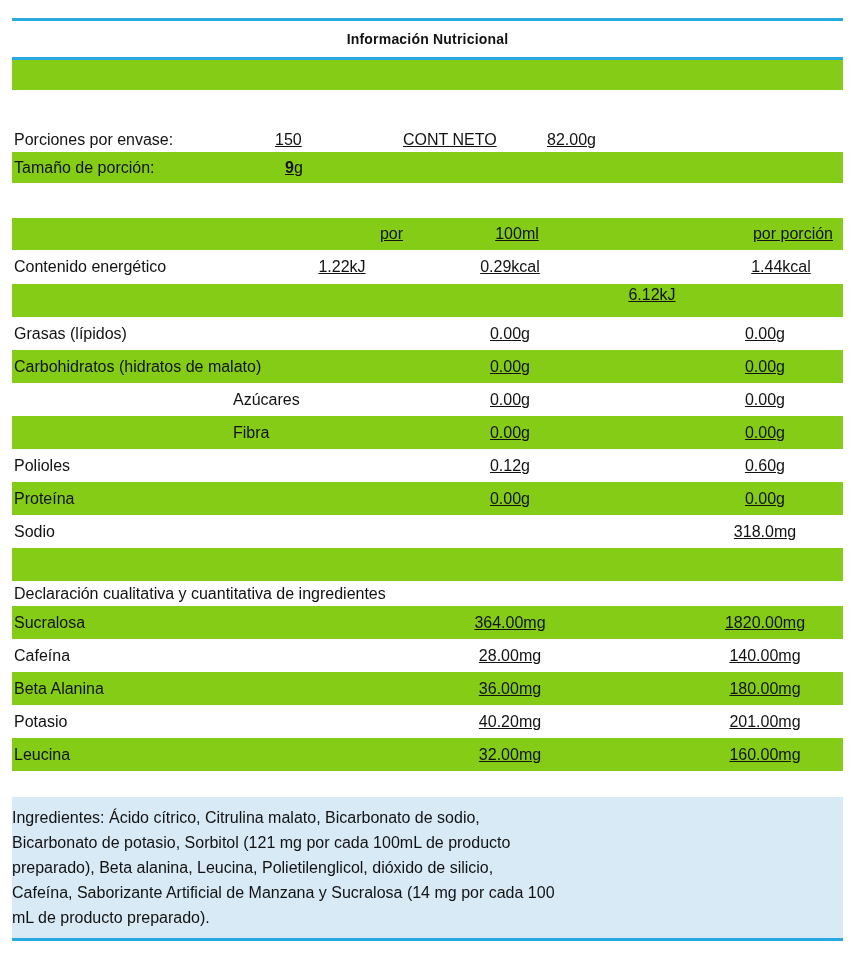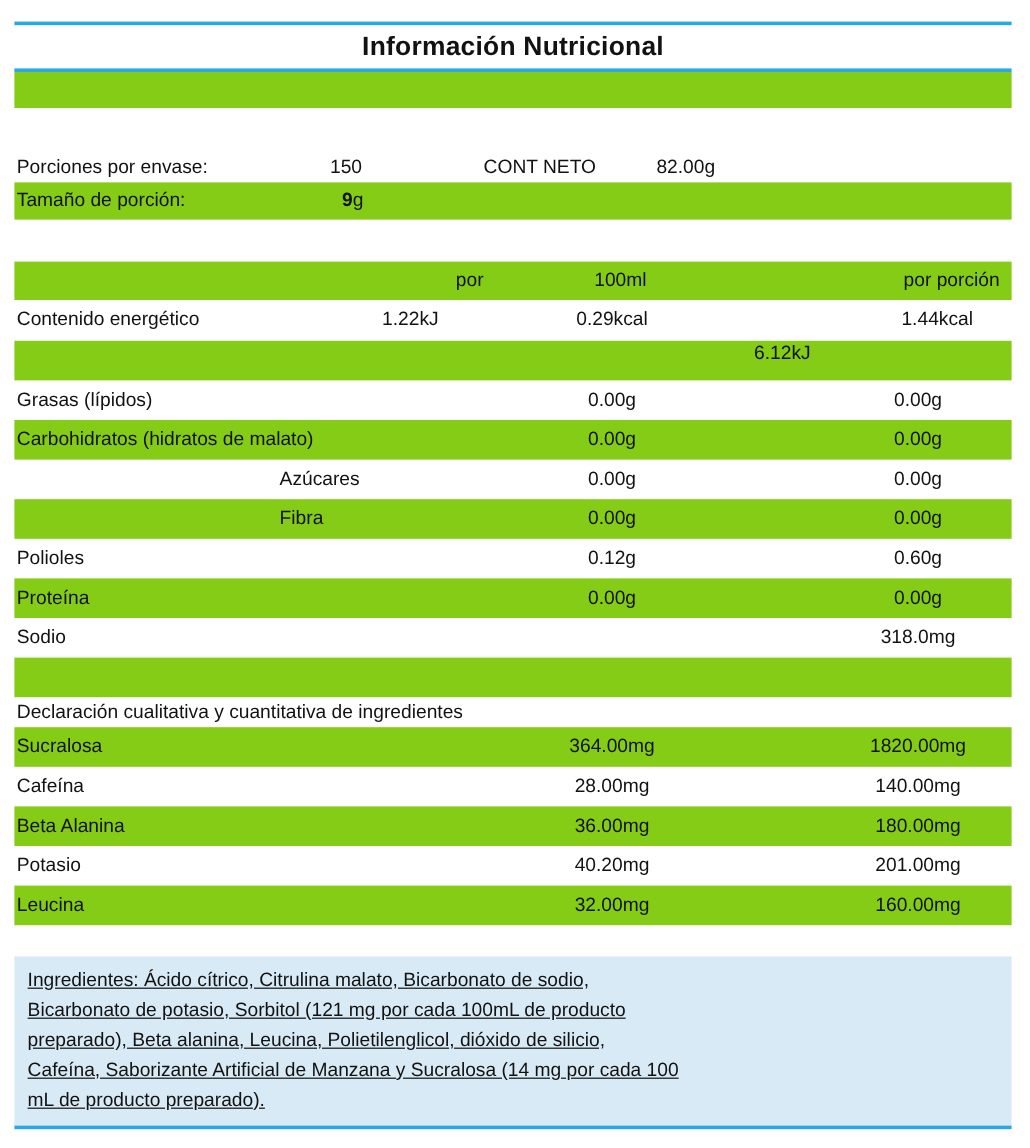--- a/index.html
+++ b/index.html
@@ -8,32 +8,32 @@
     font-family:"Liberation Sans", sans-serif;
     font-size:16px; color:#121212;
     -webkit-font-smoothing:antialiased;
   }
   .sheet { position:relative; width:858px; height:957px; overflow:hidden; }
   .band { margin-left:12px; width:831px; }
   .rule { height:3px; background:#29A9E1; }
   .stripe { background:#84cc16; }
   .sp18{height:18px;} .sp38{height:38px;} .sp35{height:35px;} .sp26{height:26px;}
   .title-row { height:36px; line-height:36px; text-align:center;
-               font-weight:bold; font-size:22px; letter-spacing:.2px; }
+               font-weight:bold; font-size:14px; letter-spacing:.2px; }
   .h30 { height:30px; }
   .row { position:relative; margin-left:12px; width:831px; }
   .h24 { height:24px; line-height:24px; }
   .h31 { height:31px; line-height:31px; }
   .h32 { height:32px; line-height:32px; }
   .h34 { height:34px; line-height:34px; }
   .h33 { height:33px; line-height:33px; }
   .h25 { height:25px; line-height:25px; }
   .lbl { padding-left:2px; }
   .indent .lbl { padding-left:221px; }
-  .abs { position:absolute; top:0; display:inline-block; }
+  .abs { position:absolute; top:0; display:inline-block;text-decoration:underline; }
   
   .pos-serv  { left:263px; }
   .pos-neto  { left:391px; }
   .pos-netov { left:535px; }
   .pos-size  { left:273px; }
   .bold { font-weight:bold; }
   
   .pos-por   { left:291px; width:100px; text-align:right; }
   .pos-100ml { left:425px; width:160px; text-align:center; }
   .pos-porpor{ right:10px; text-align:right; }
@@ -41,21 +41,21 @@
   .pos-kj100   { left:290px; width:80px;  text-align:center; }
   .pos-kcal100 { left:418px; width:160px; text-align:center; }
   .pos-kjserv  { left:590px; width:100px; text-align:center;margin-top:28px; }
   .pos-kcalserv{ left:689px; width:160px; text-align:center; }
   
   .v1 { left:418px; width:160px; text-align:center; }
   .v2 { left:668px; width:170px; text-align:center; }
   
   .ingredients { margin-left:12px; width:831px; background:#D8EAF6;
                  padding:8px 0 8px 0; box-sizing:border-box; }
-  .ingredients .line { line-height:25px; padding-left:11px;text-decoration:underline; }
+  .ingredients .line { line-height:25px; padding-left:0; }
 </style>
 </head>
 <body>
 
 <div class="sheet">
 
   <div class="sp18"></div>
   <div class="rule band"></div>
   <div class="title-row band">Información Nutricional</div>
   <div class="rule band"></div>

